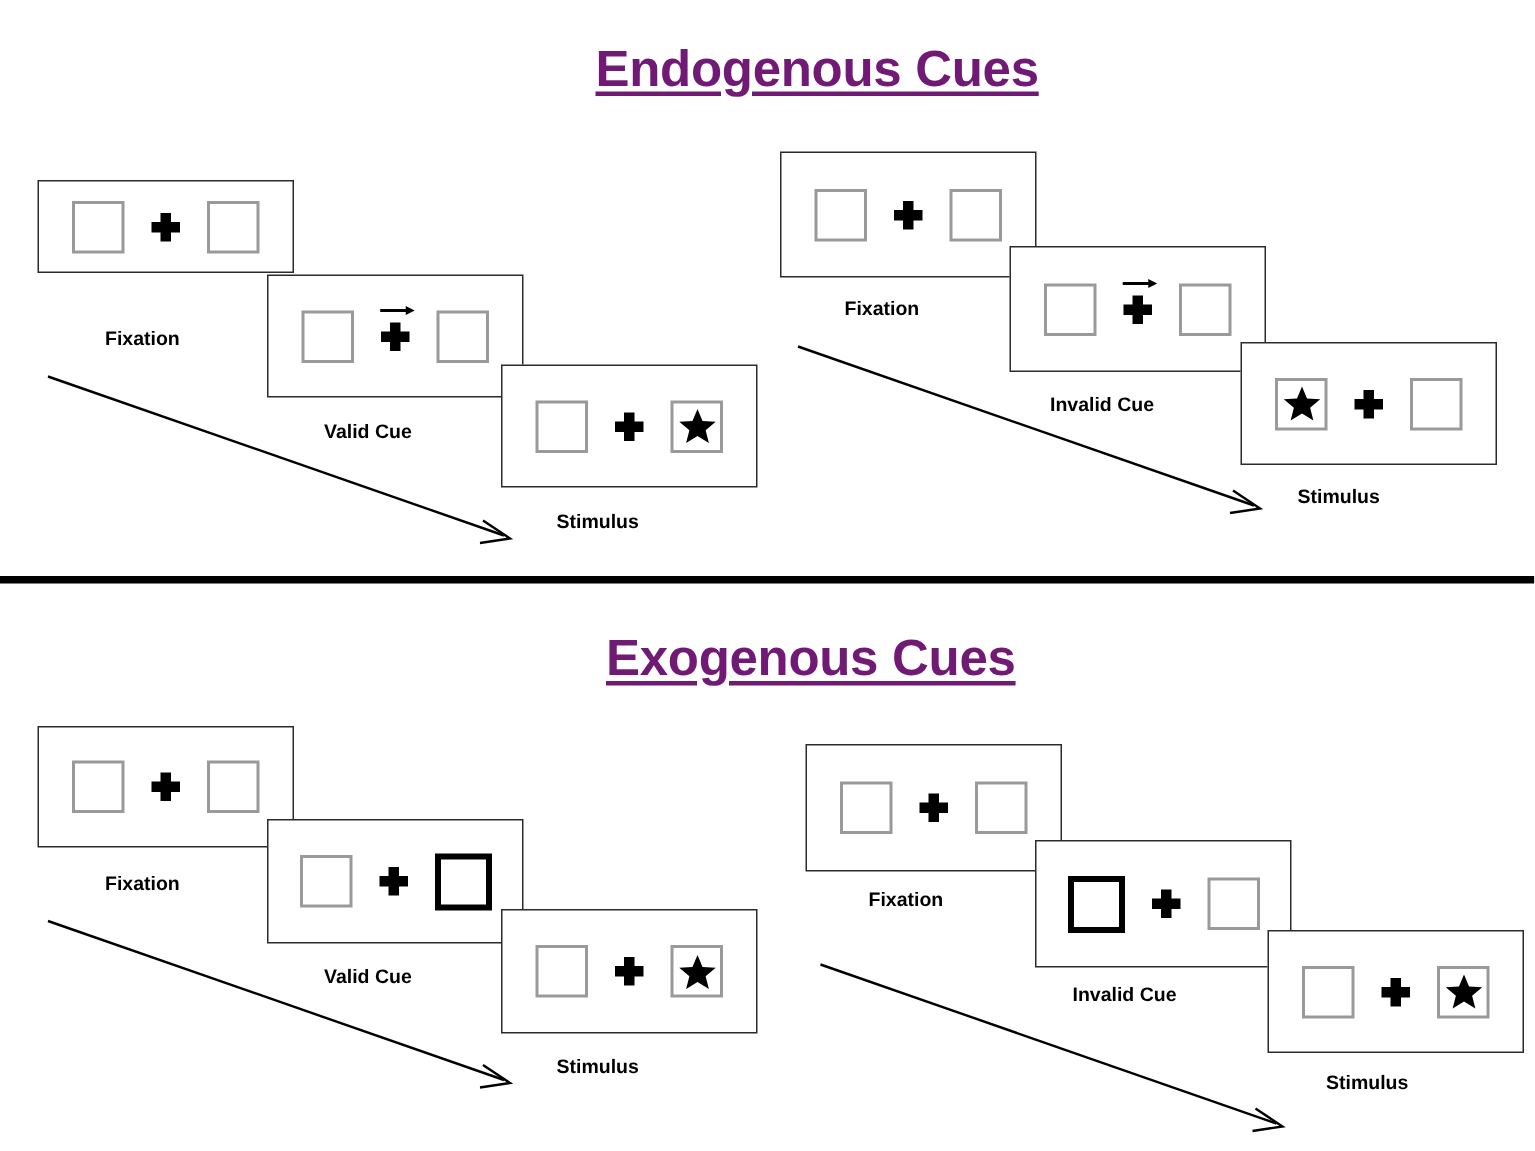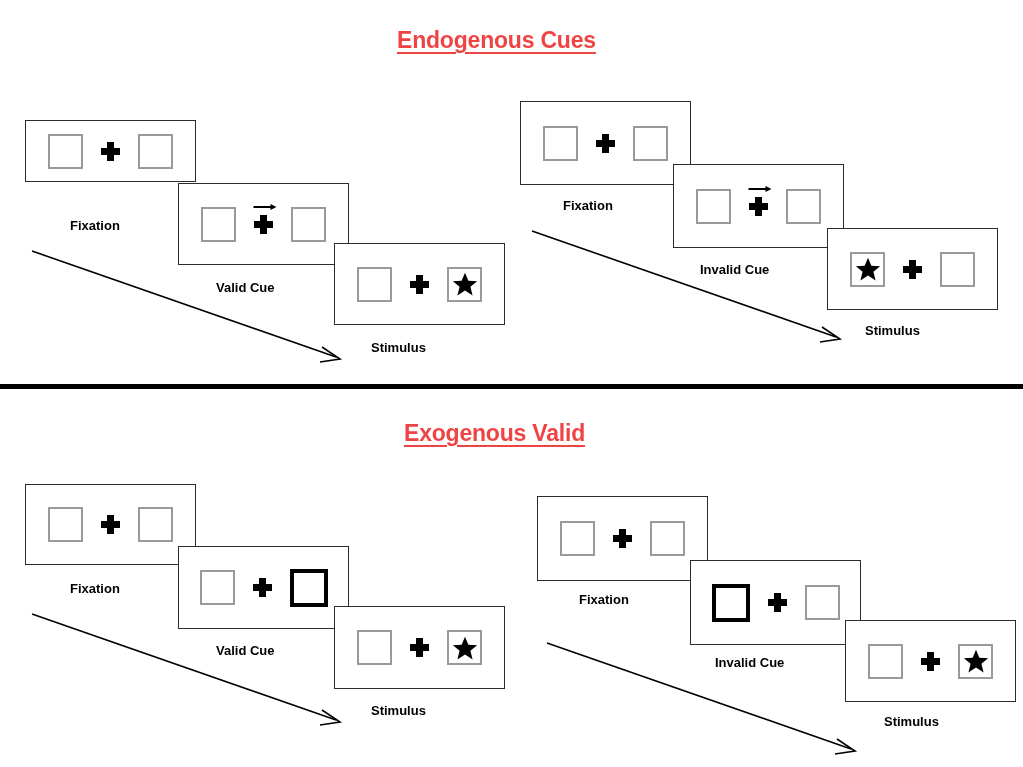--- a/index.html
+++ b/index.html
@@ -15,23 +15,23 @@
     position: relative;
     width: 1023px;
     height: 767px;
     background: #ffffff;
     overflow: hidden;
   }
 
   
   .section-title {
     position: absolute;
-    font-size: 23px;
+    font-size: 34px;
     font-weight: bold;
-    color: #ef4444;
+    color: #701a75;
     text-decoration: underline;
     text-underline-offset: 4px;
     white-space: nowrap;
     letter-spacing: -0.2px;
   }
 
   
   .divider {
     position: absolute;
     left: 0;
@@ -223,21 +223,21 @@
   </div>
   <div class="caption" style="left:865px; top:323px;">Stimulus</div>
 
   <svg class="time-arrow" style="left:528px; top:225px; width:320px; height:125px;" viewBox="0 0 320 125">
     <line x1="4" y1="6" x2="308" y2="112" stroke="#000" stroke-width="1.6"></line>
     <polyline points="294,102 312,114 292,117" fill="none" stroke="#000" stroke-width="1.6"></polyline>
   </svg>
 
   <div class="divider" style="top:384px;"></div>
 
-  <div class="section-title" style="left:404px; top:420px;">Exogenous Valid</div>
+  <div class="section-title" style="left:404px; top:420px;">Exogenous Cues</div>
 
   <div class="panel" style="left:25px; top:484px; width:171px; height:81px;">
     <div class="panel-inner">
       <div class="ph-box"></div>
       <div class="fix-cross"></div>
       <div class="ph-box"></div>
     </div>
   </div>
   <div class="caption" style="left:70px; top:581px;">Fixation</div>
 

